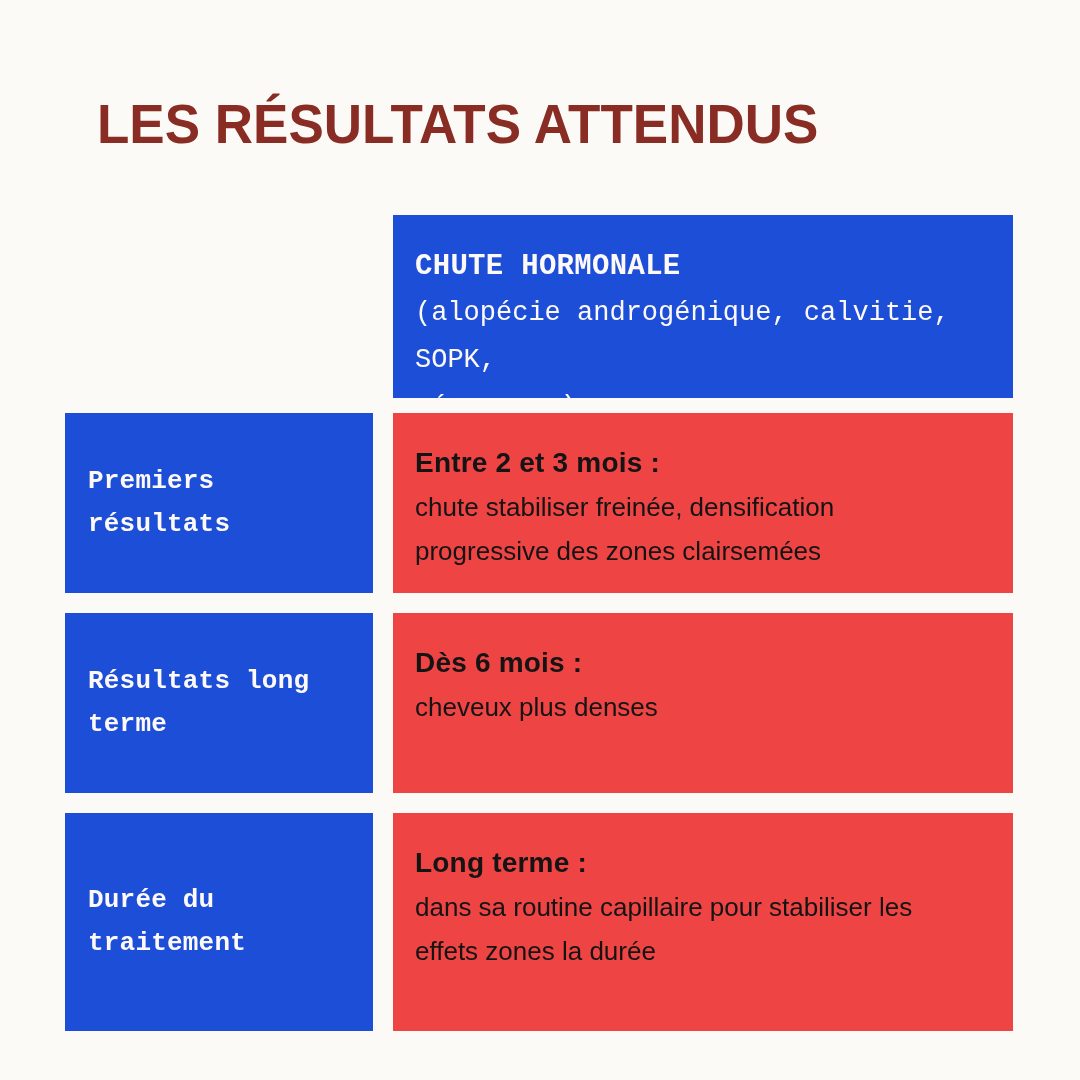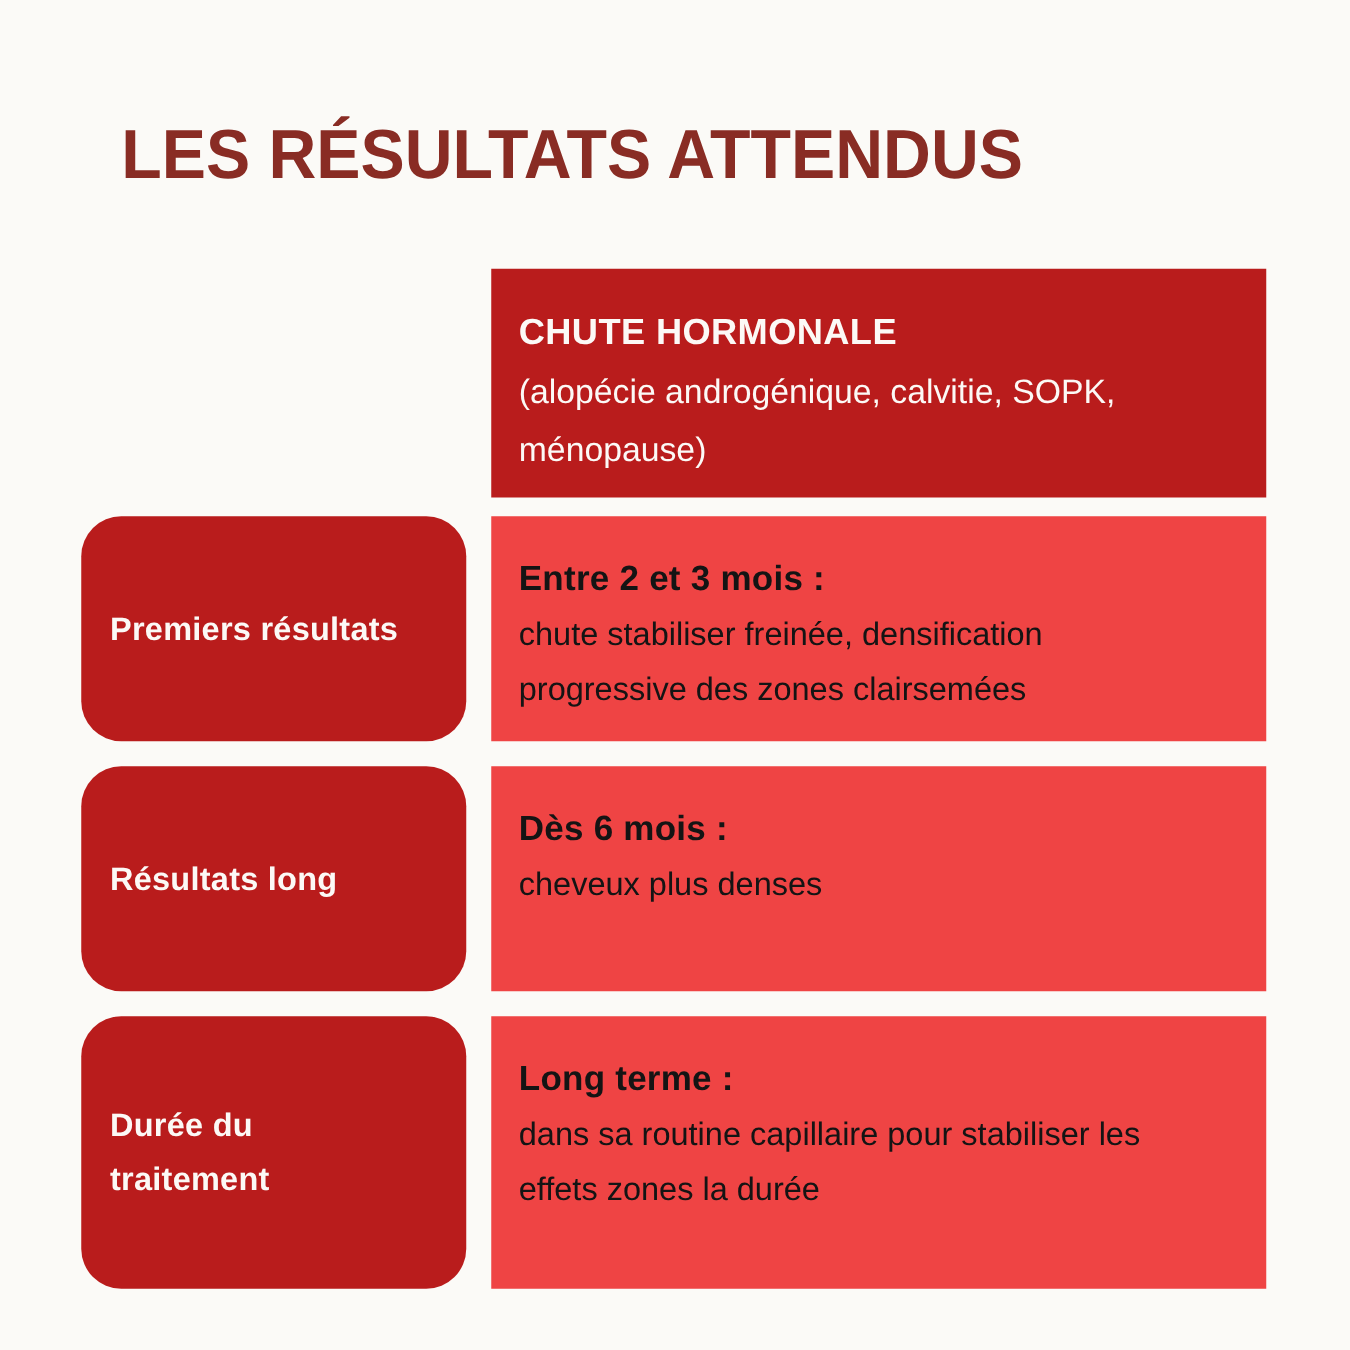--- a/index.html
+++ b/index.html
@@ -24,22 +24,23 @@
     color: #892c24;
     white-space: nowrap;
     transform: scaleY(1.05);
     transform-origin: left top;
   }
   .cell {
     position: absolute;
     box-sizing: border-box;
   }
   .cell.red {
-    background: #b91c1c;
+    background: #1d4ed8;
     color: #fcf9f6;
+    font-family: Liberation Mono, monospace;
   }
   .cell.gray {
     background: #ef4444;
     color: #141414;
   }
   
   .header-cell {
     left: 393px;
     top: 215px;
     width: 620px;
@@ -59,21 +60,20 @@
   }
   
   .label-cell {
     left: 65px;
     width: 308px;
     display: flex;
     flex-direction: column;
     justify-content: center;
     padding-left: 23px;
     padding-right: 14px;
-    border-radius: 32px;
   }
   .label-line {
     font-size: 26px;
     font-weight: bold;
     line-height: 43px;
     letter-spacing: 0.2px;
   }
   
   .content-cell {
     left: 393px;
@@ -114,20 +114,21 @@
     <div class="label-line">Premiers résultats</div>
   </div>
   <div class="cell gray content-cell row1">
     <div class="lead-line">Entre 2 et 3 mois :</div>
     <div class="body-line">chute stabiliser freinée, densification</div>
     <div class="body-line">progressive des zones clairsemées</div>
   </div>
 
   <div class="cell red label-cell row2">
     <div class="label-line">Résultats long</div>
+    <div class="label-line">terme</div>
   </div>
   <div class="cell gray content-cell row2">
     <div class="lead-line">Dès 6 mois :</div>
     <div class="body-line">cheveux plus denses</div>
   </div>
 
   <div class="cell red label-cell row3">
     <div class="label-line">Durée du</div>
     <div class="label-line">traitement</div>
   </div>

